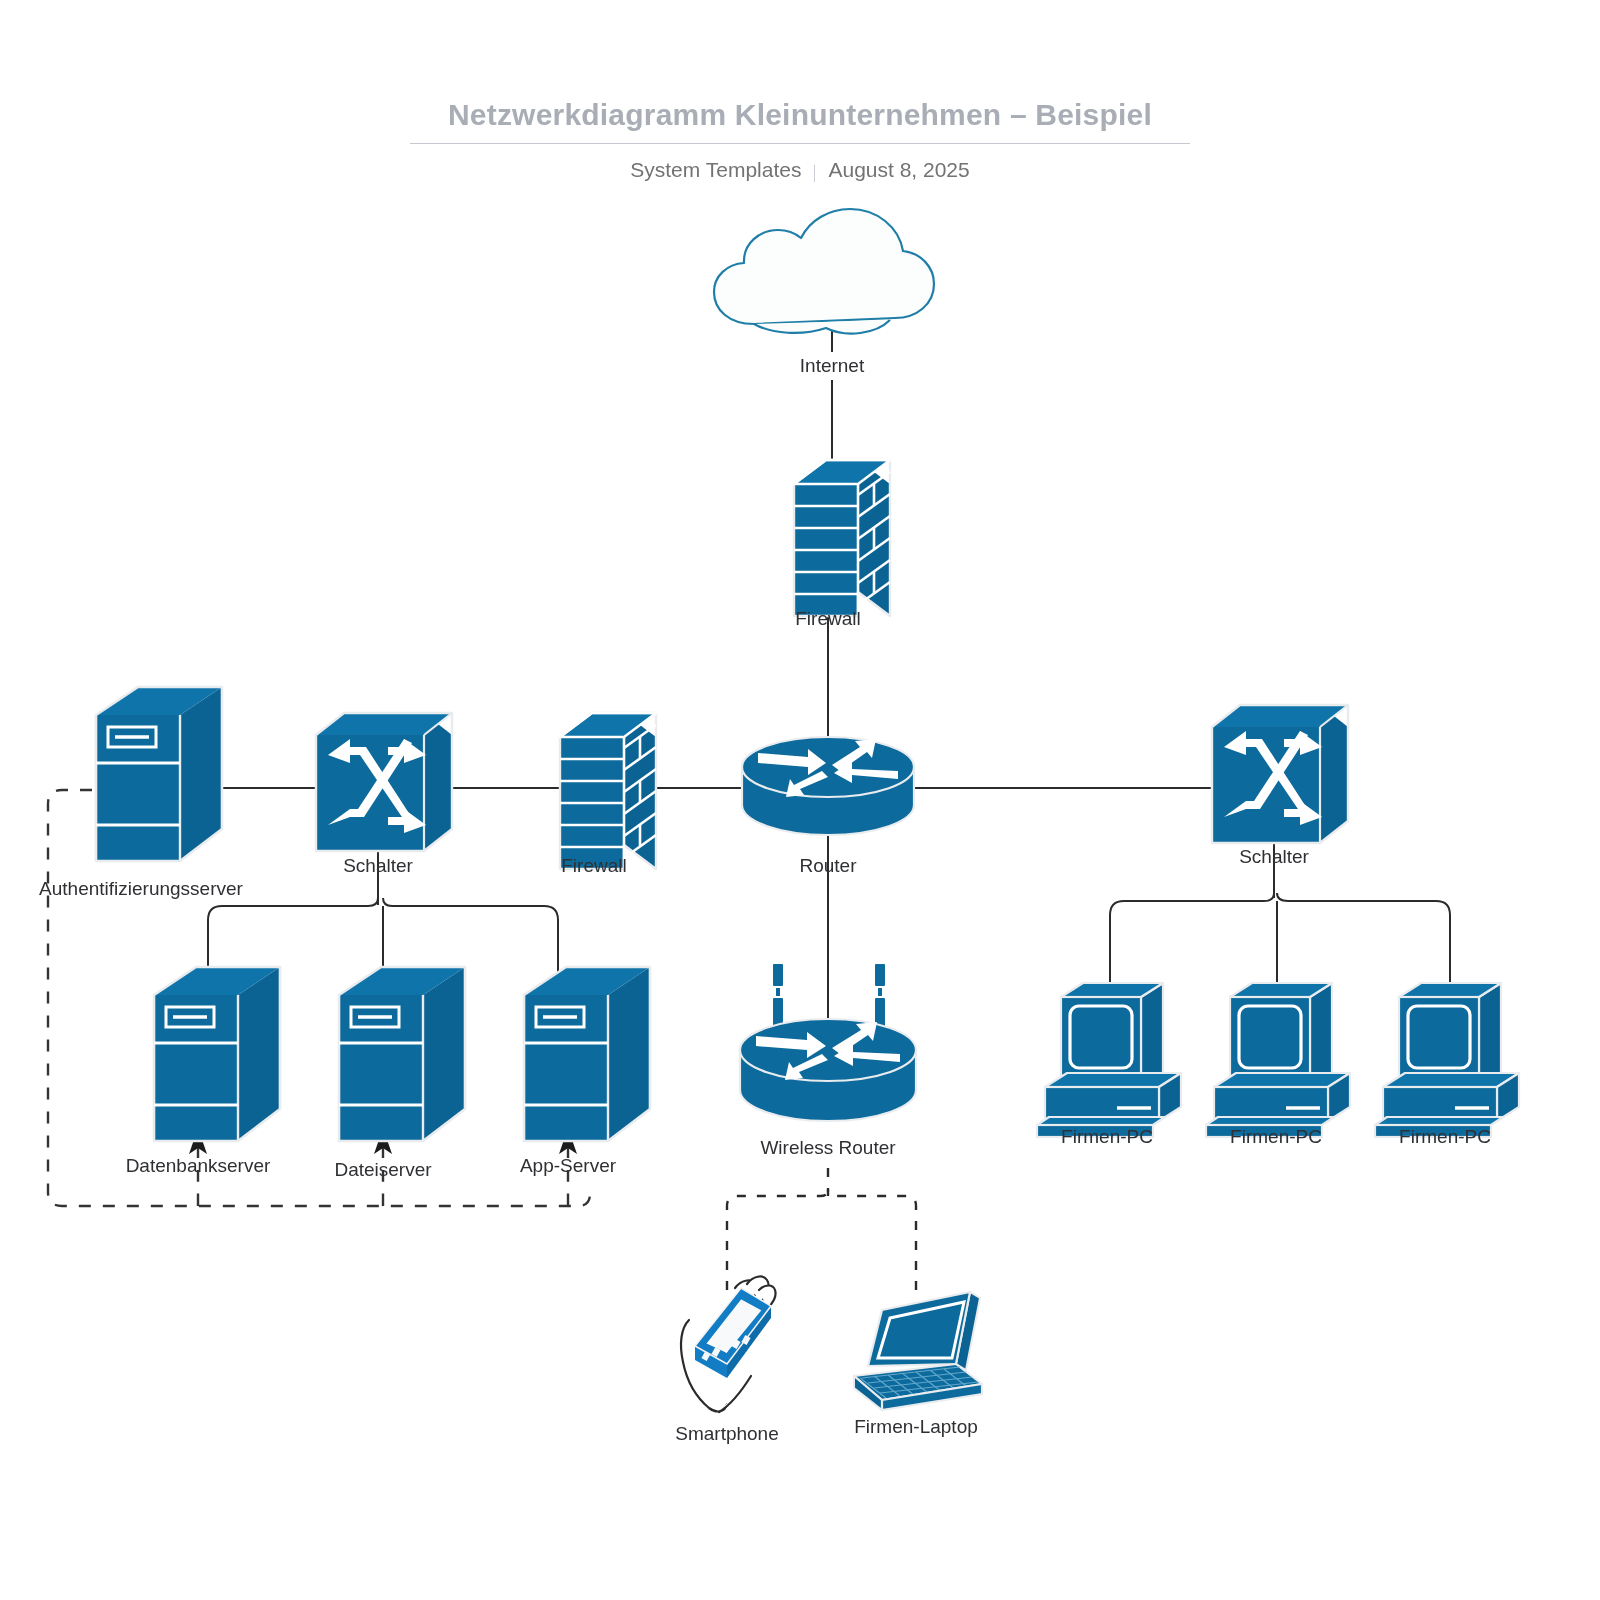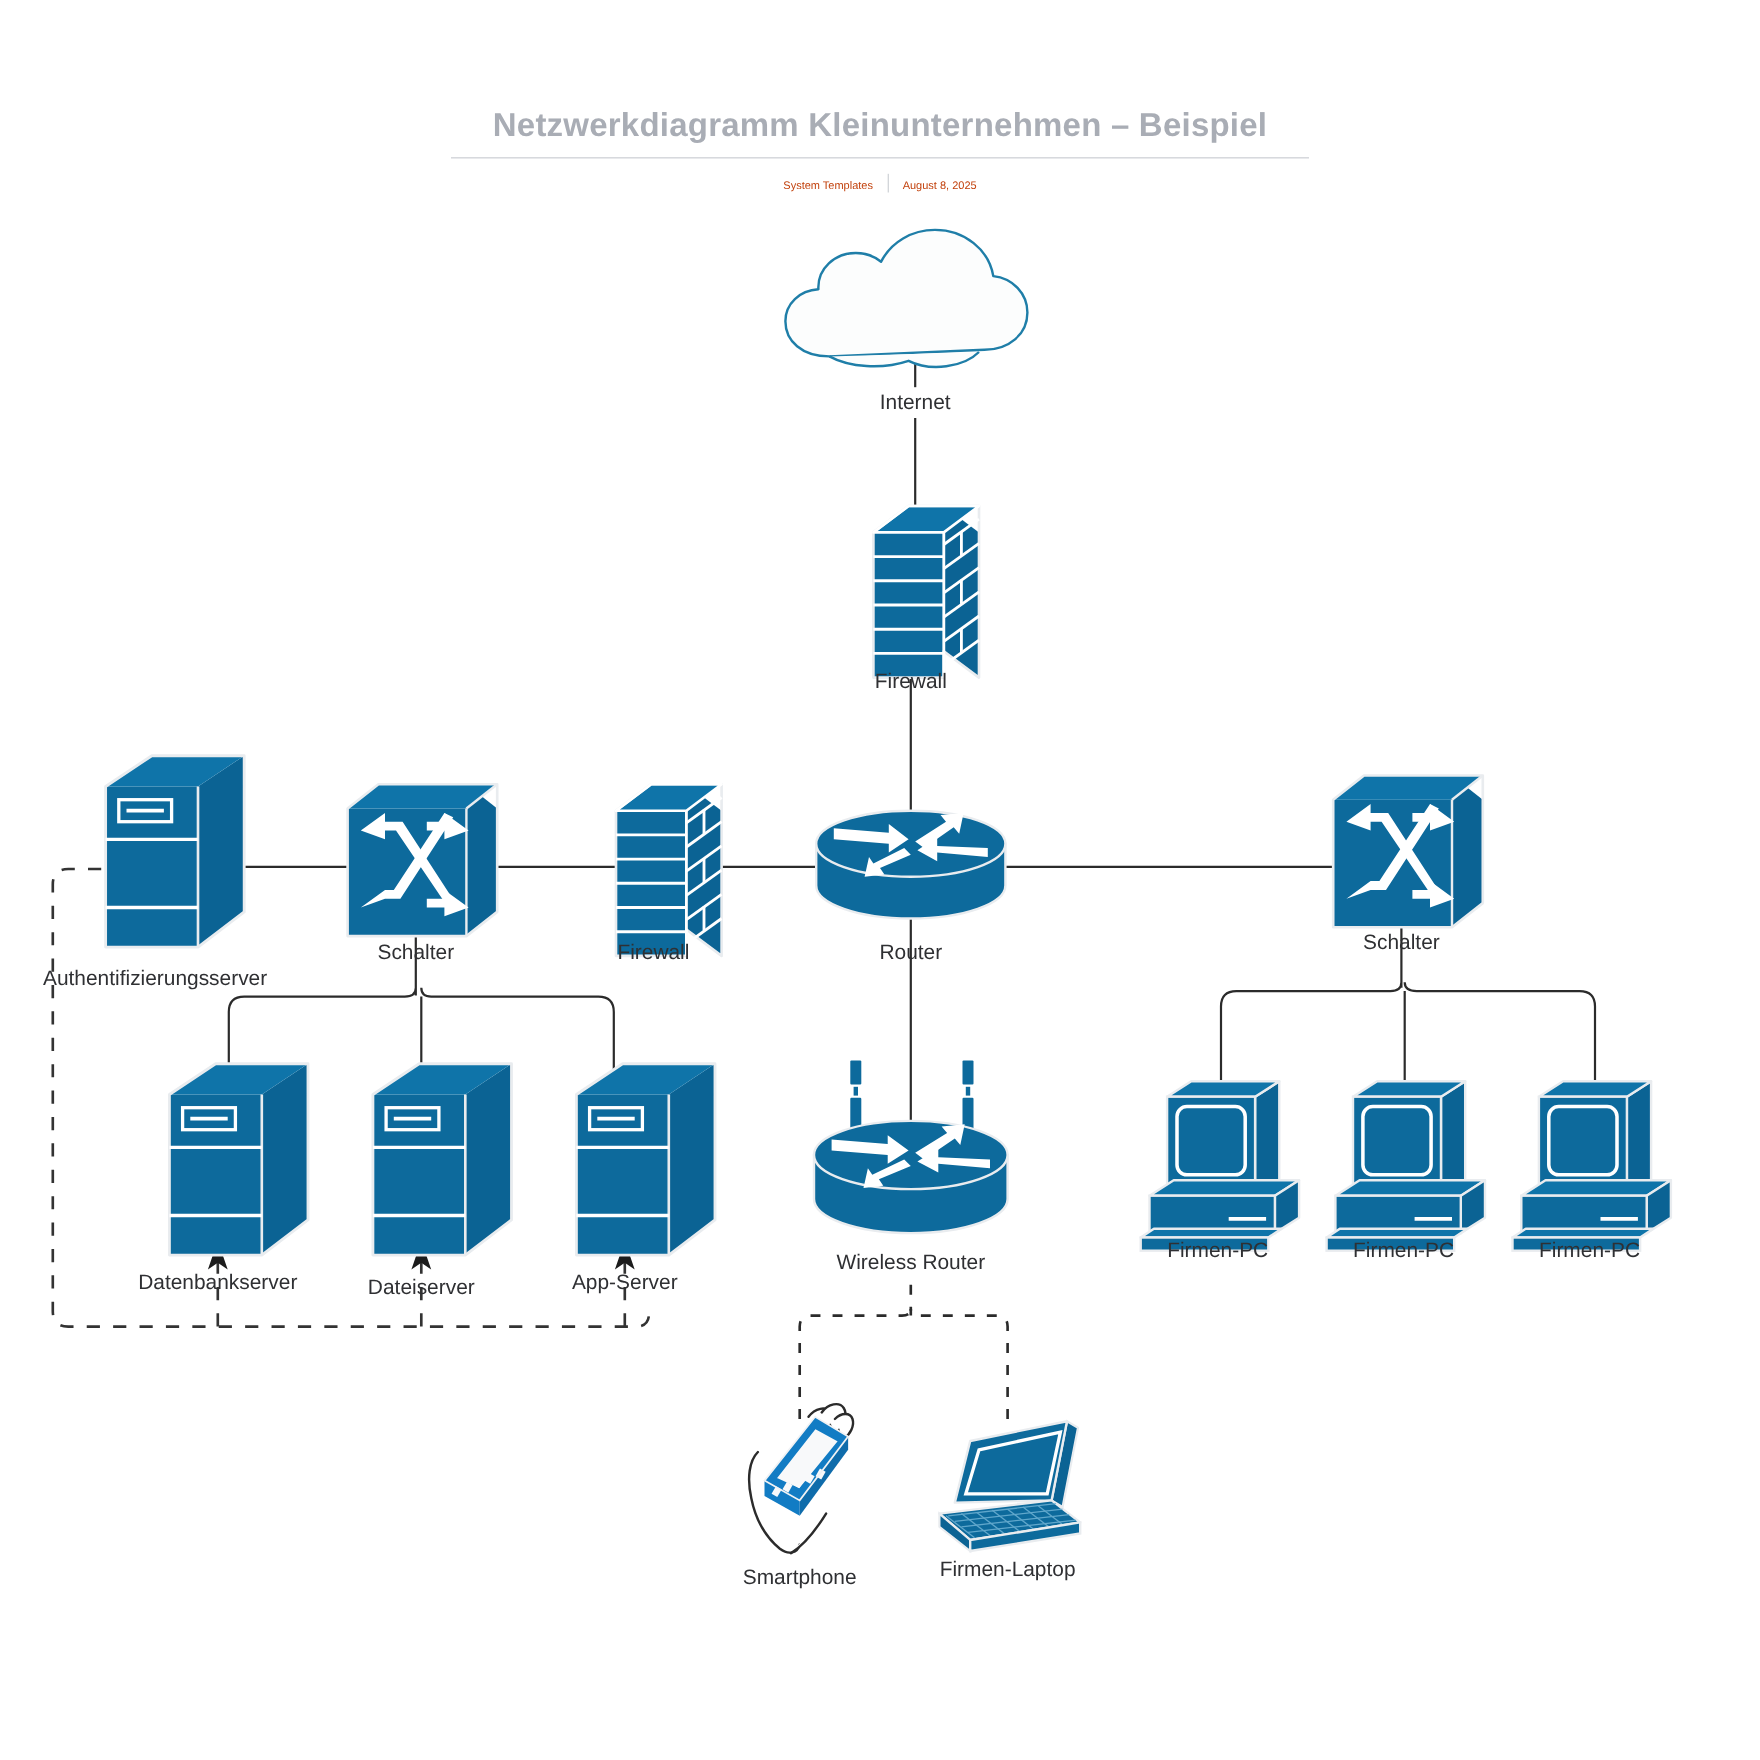--- a/index.html
+++ b/index.html
@@ -33,22 +33,22 @@
     color: #a9adb5;
     letter-spacing: 0.2px;
     line-height: 38px;
     margin: 0 auto;
     padding-bottom: 9px;
     width: 780px;
     border-bottom: 1.6px solid #c6c9cf;
   }
   #subtitle-row {
     margin-top: 14px;
-    font-size: 10px;
-    color: #c2410c;
+    font-size: 21px;
+    color: #737373;
     display: flex;
     justify-content: center;
     align-items: flex-end;
     gap: 13px;
   }
   #subtitle-divider {
     display: inline-block;
     width: 1px;
     height: 17px;
     background: #c9ccd2;

